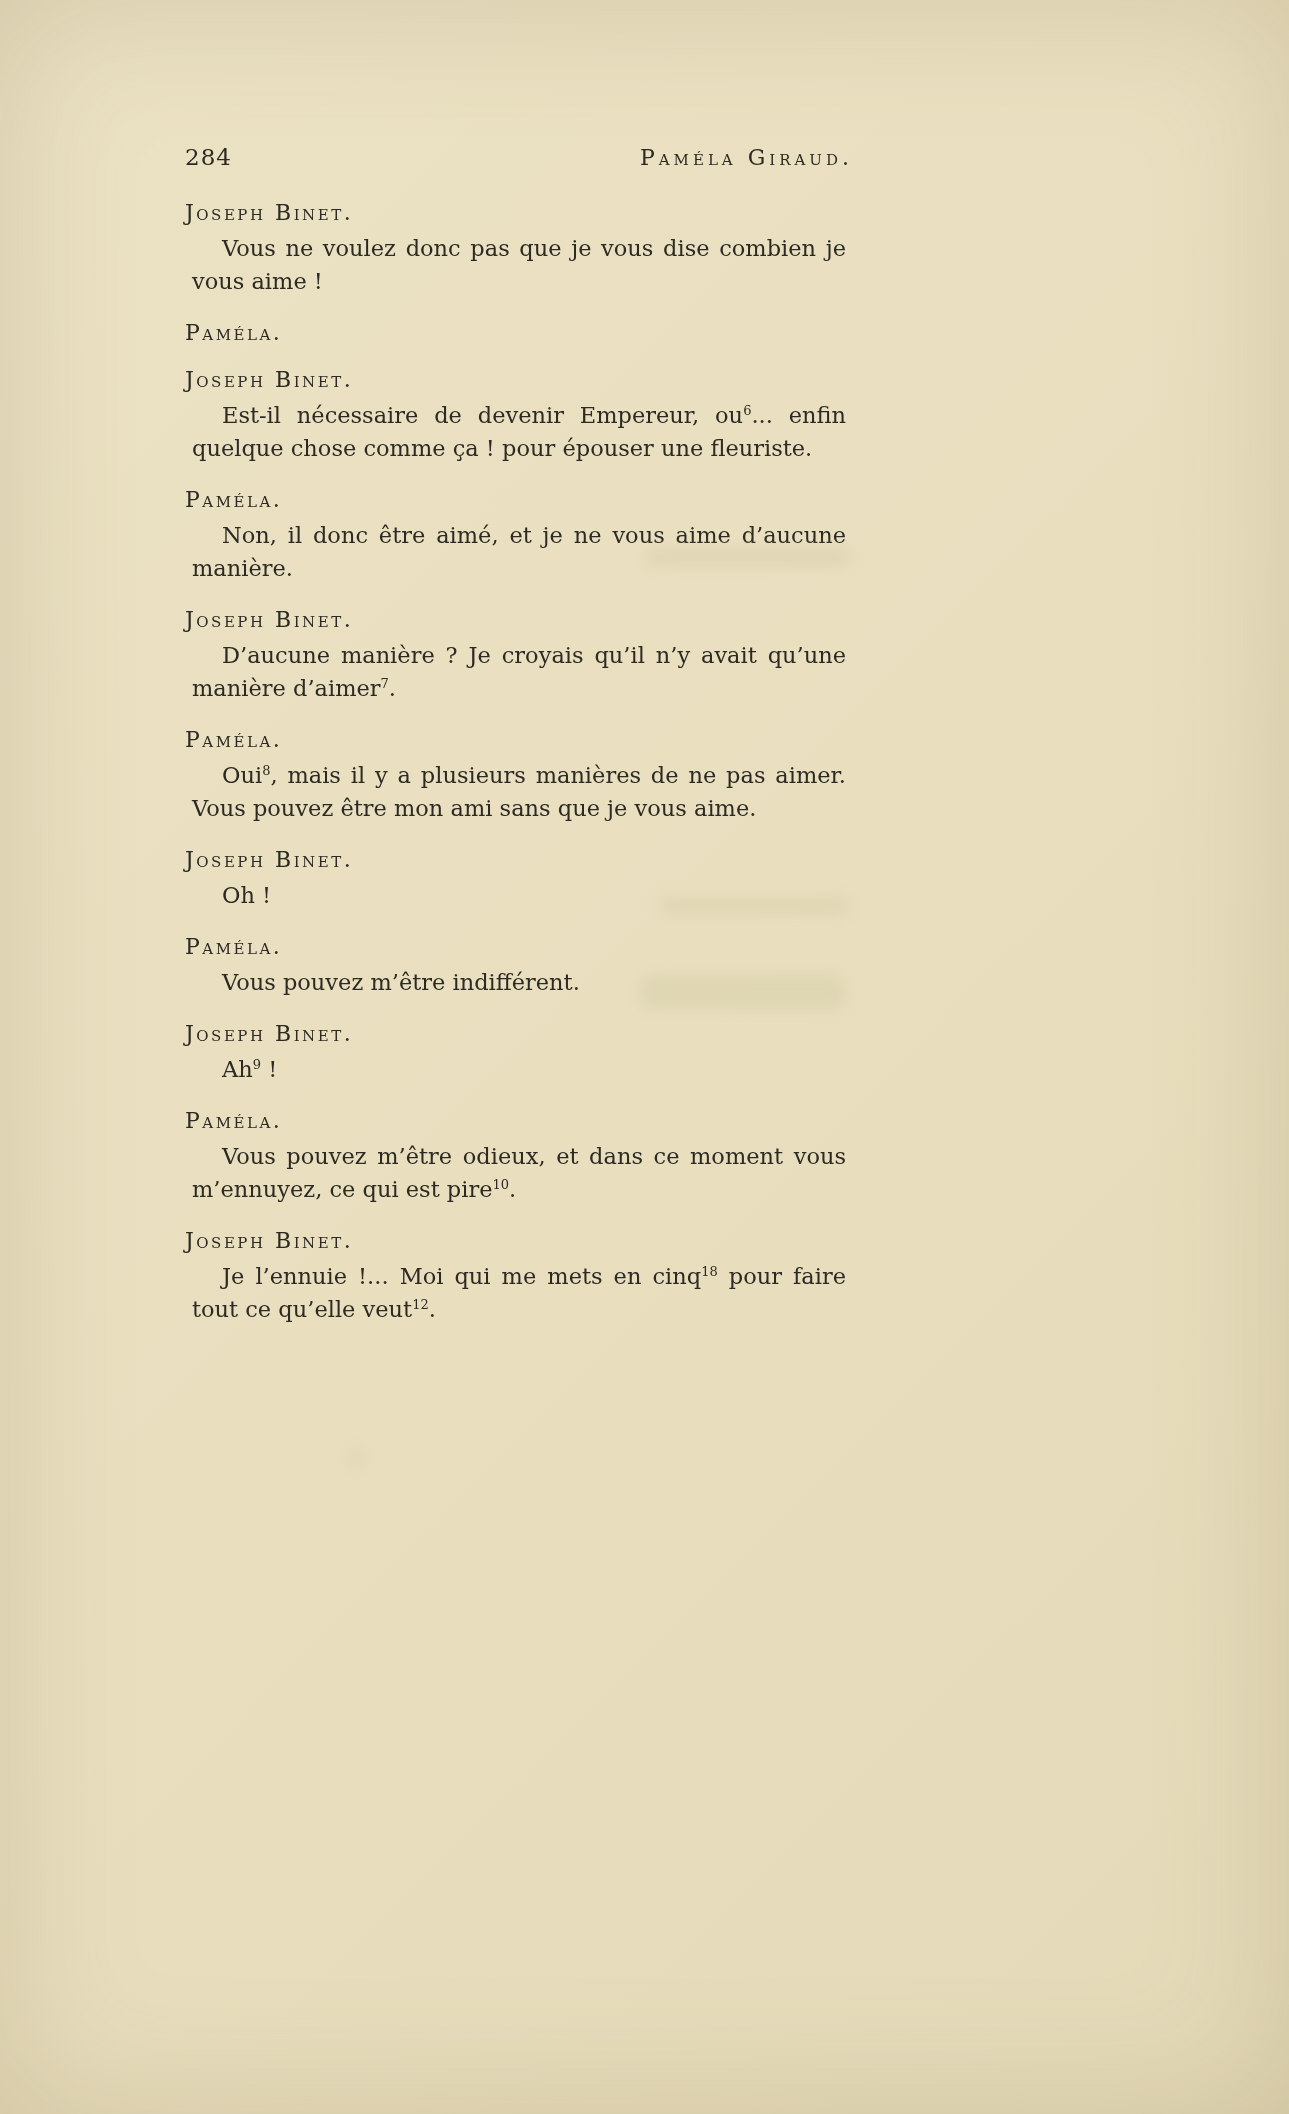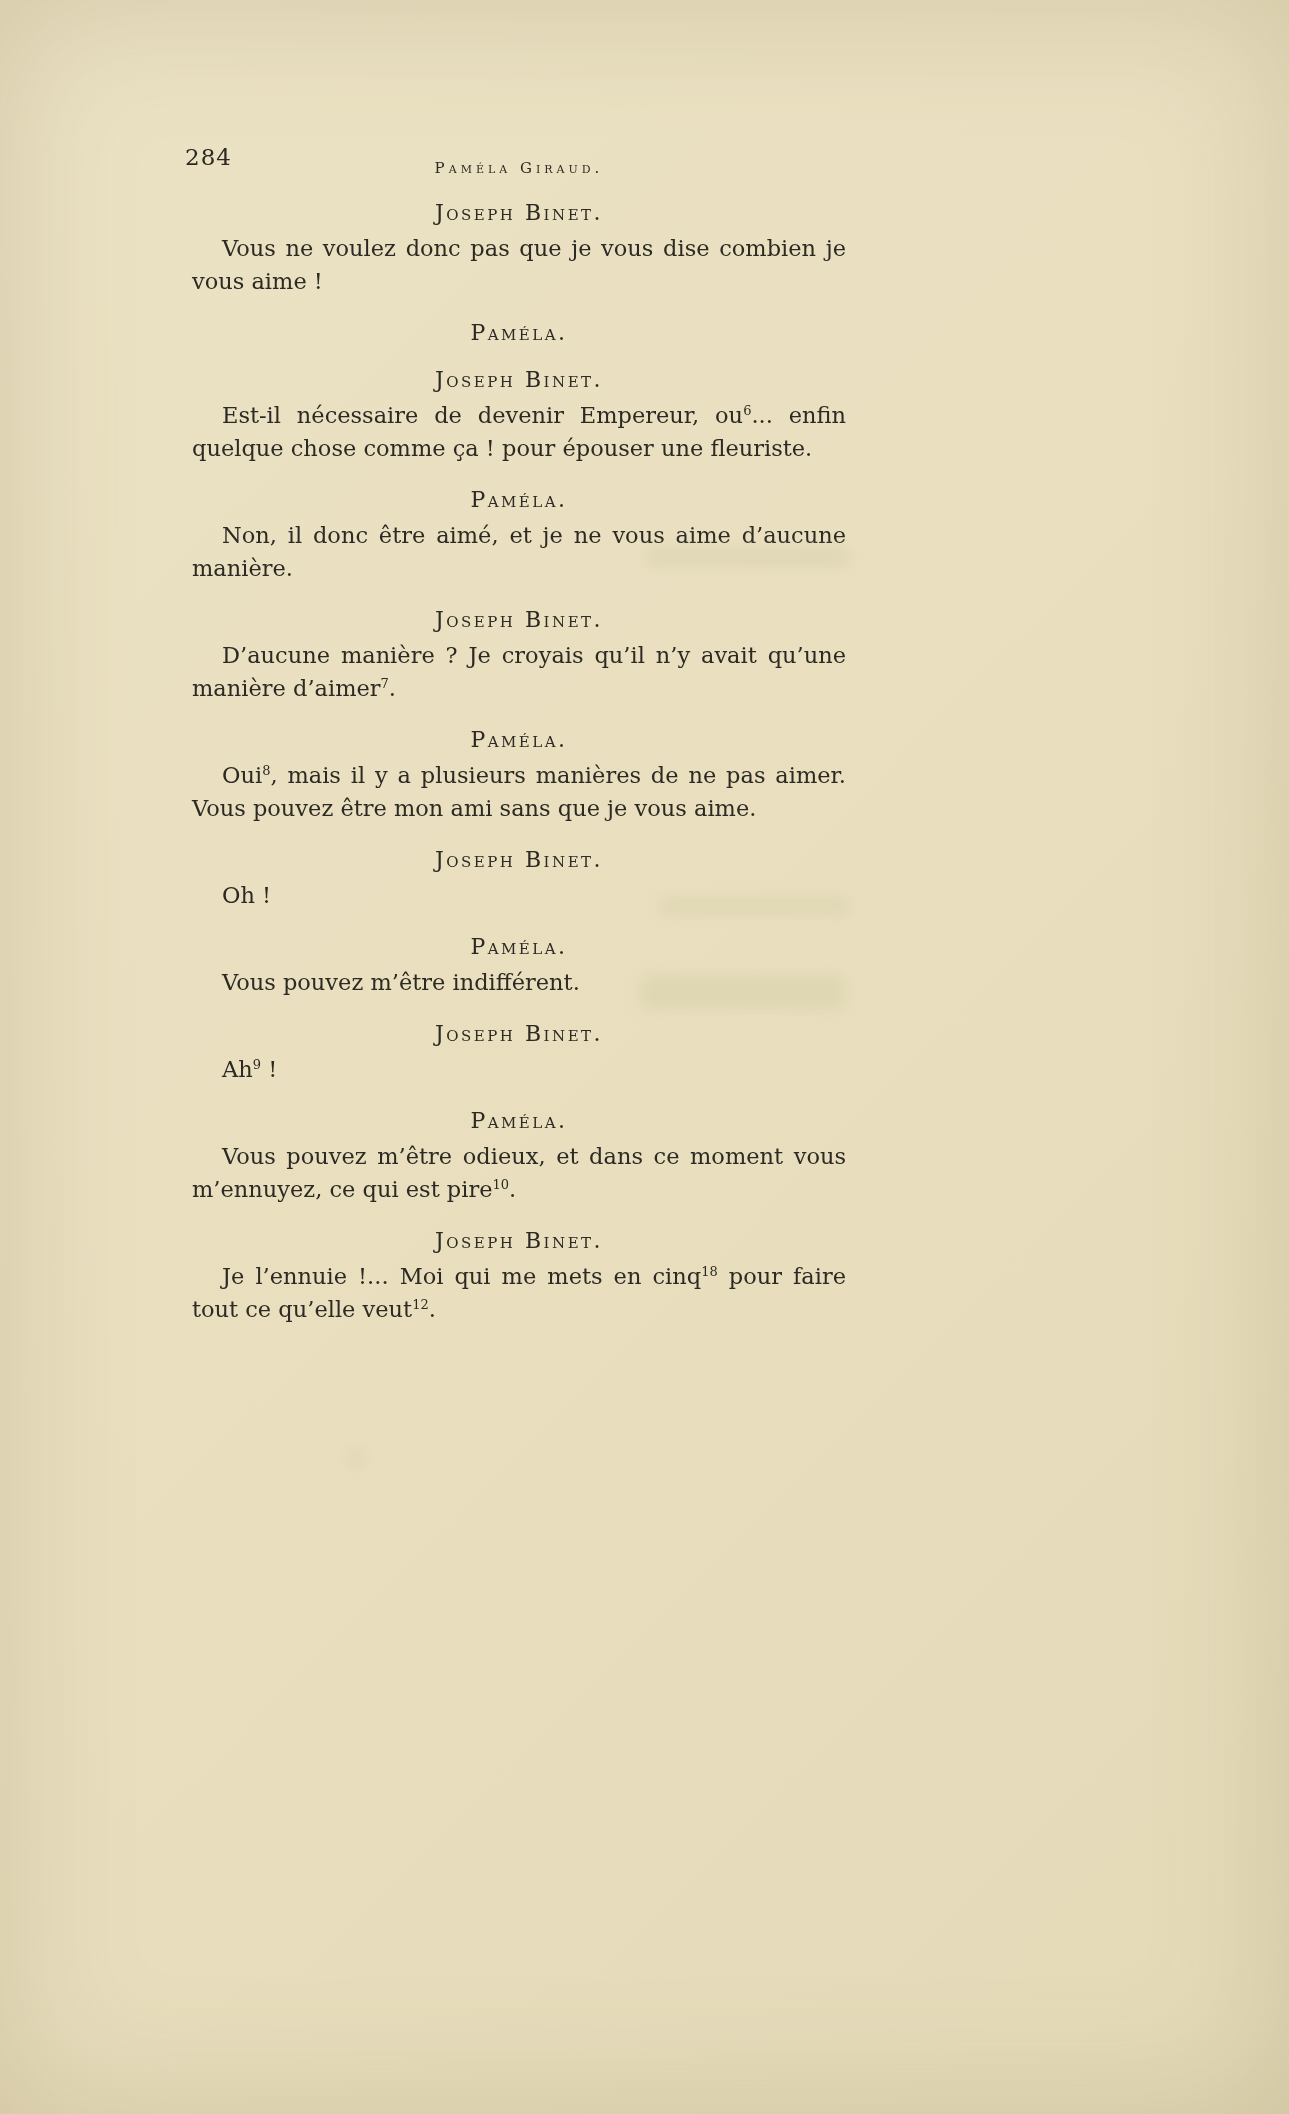--- a/index.html
+++ b/index.html
@@ -33,29 +33,28 @@
     position: absolute;
     left: 0;
     top: 2px;
     font-size: 23px;
     letter-spacing: 1px;
   }
   .running {
     position: absolute;
     left: 0;
     right: 0;
-    top: 17px;
-    text-align: center;
+    top: 3px;
+    text-align: right;
     font-variant: small-caps;
     letter-spacing: 4px;
-    font-size: 15px;
+    font-size: 22px;
   }
   .dialogue { display: block; }
   .speaker {
-    text-align: center;
     font-variant: small-caps;
     letter-spacing: 2.5px;
     font-size: 22px;
     margin: 22px 0 6px 0;
   }
   p.line {
     margin: 7px;
     font-size: 22.5px;
     line-height: 33px;
     text-align: justify;

